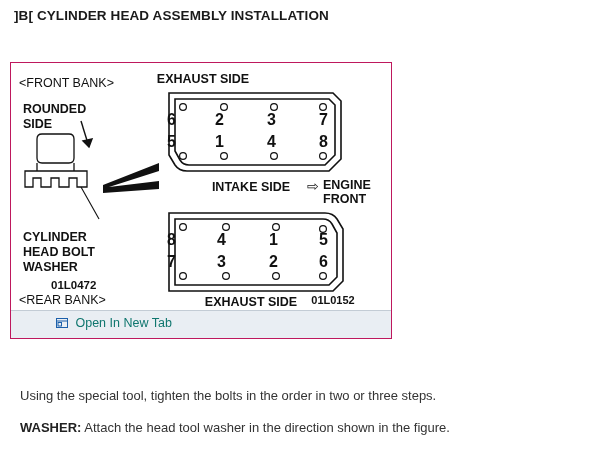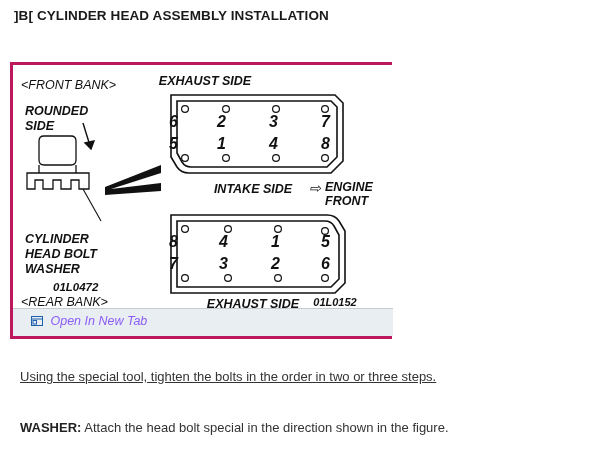--- a/index.html
+++ b/index.html
@@ -30,24 +30,23 @@
     color: #1a1a1a;
     letter-spacing: 0.1px;
     white-space: nowrap;
   }
   .figure-box {
     position: absolute;
     left: 10px;
     top: 62px;
     width: 382px;
     height: 277px;
-    border: 3px solid #be185d;
+    border: 1px solid #be185d;
     background: #ffffff;
     box-sizing: border-box;
-    font-style: italic;
   }
   .figure-canvas {
     position: absolute;
     left: 0; top: 0;
     width: 380px;
     height: 246px;
   }
   .figure-footer {
     position: absolute;
     left: 0;
@@ -55,41 +54,42 @@
     width: 380px;
     height: 28px;
     background: #e9eef3;
     border-top: 1px solid #c3ccd5;
     box-sizing: border-box;
   }
   .footer-link {
     position: absolute;
     top: 5px;
     font-size: 12.5px;
-    color: #8b5cf6;
+    color: #0f766e;
     text-decoration: none;
     cursor: pointer;
     white-space: nowrap;
+    margin-left: 27px;
   }
   .footer-link.left { left: 18px; }
   .footer-link.right { right: 8px; }
   .footer-link .lbl { text-decoration: none; }
   .footer-icon {
     display: inline-block;
     vertical-align: -2px;
     margin-right: 4px;
   }
   .body-text {
     position: absolute;
     left: 20px;
     font-size: 13px;
     color: #333333;
     line-height: 1.4;
   }
-  .body-text.p1 { top: 368px; text-decoration: underline; }
+  .body-text.p1 { top: 387px; }
   .body-text.p2 { top: 419px; }
   .caution-label { font-weight: bold; color: #222222; }
   svg text {
     font-family: "Liberation Sans", sans-serif;
     fill: #111111;
   }
 </style>
 </head>
 <body>
 
@@ -209,16 +209,16 @@
         </span>
         <span class="lbl">Open In New Tab</span>
       </a>
     </div>
 
   </div>
 
   <div class="body-text p1">Using the special tool, tighten the bolts in the order in two or three steps.</div>
 
   <div class="body-text p2">
-    <span class="caution-label">WASHER:</span><span> Attach the head bolt special in the direction shown in the figure.</span>
+    <span class="caution-label">WASHER:</span><span> Attach the head tool washer in the direction shown in the figure.</span>
   </div>
 
 </div>
 
 </body></html>

